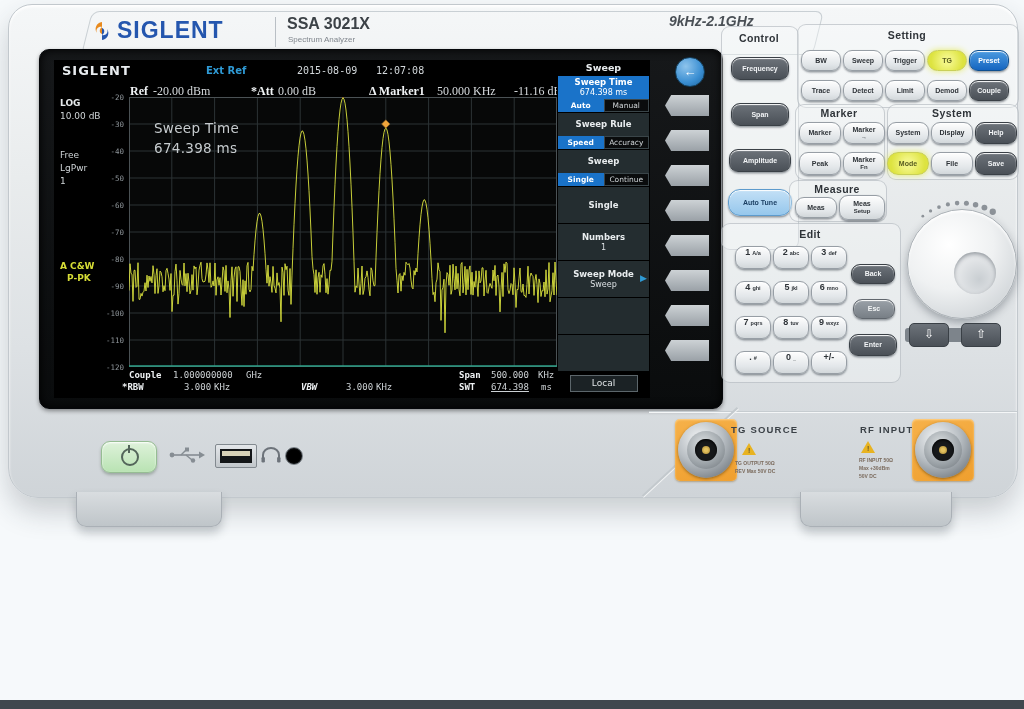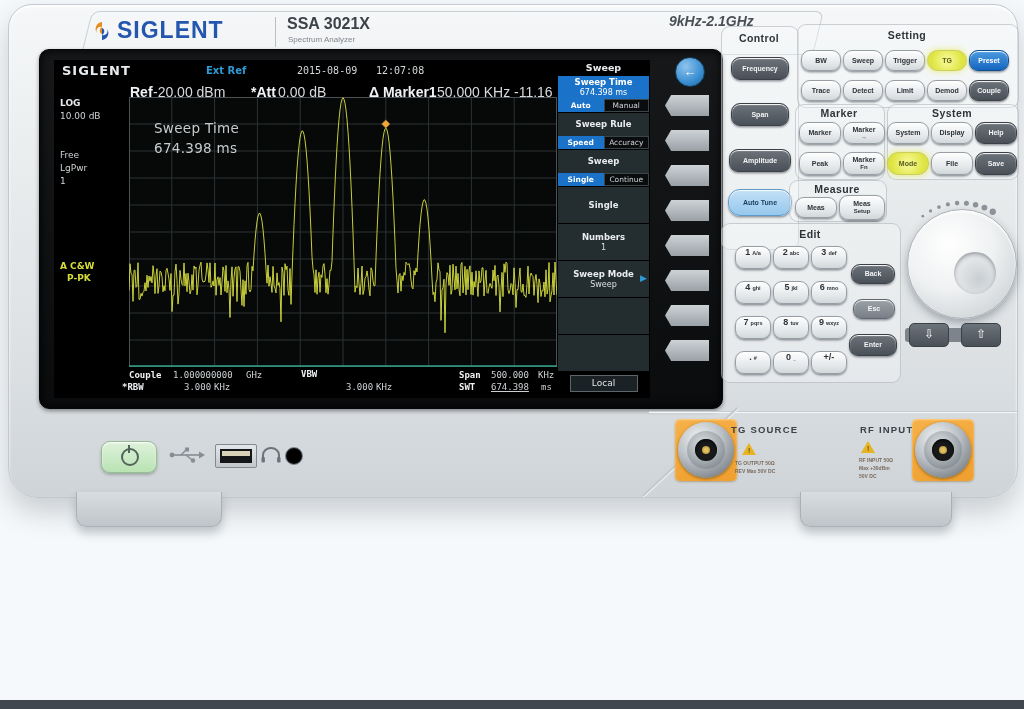--- a/index.html
+++ b/index.html
@@ -26,21 +26,21 @@
     border-radius:8px;transform:skewX(-14deg);transform-origin:bottom left;pointer-events:none;}
 
   
   .bezel{position:absolute;left:30px;top:44px;width:682px;height:358px;background:linear-gradient(180deg,#16181a,#0a0c0d);
     border-radius:10px;border:1px solid #05070a;box-shadow:inset 0 0 10px #000, 0 2px 4px rgba(0,0,0,.4);}
   .lcd{position:absolute;left:45px;top:55px;width:596px;height:338px;background:#000;font-family:"DejaVu Sans", sans-serif;}
   .lcd-brand{position:absolute;left:8px;top:3px;font-size:13px;font-weight:bold;color:#e8ecef;letter-spacing:1px;}
   .lcd-extref{position:absolute;left:152px;top:5px;font-size:10px;font-weight:bold;color:#2f9bd6;}
   .lcd-date{position:absolute;left:243px;top:5px;font-size:10px;color:#d3d8db;font-family:"DejaVu Sans Mono",monospace;}
   .lcd-time{position:absolute;left:322px;top:5px;font-size:10px;color:#d3d8db;font-family:"DejaVu Sans Mono",monospace;}
-  .inforow span{position:absolute;font-size:14px;color:#d7dbde;font-family:Liberation Sans, sans-serif;white-space:nowrap;}
+  .inforow span{position:absolute;font-size:12px;color:#d7dbde;font-family:Liberation Serif, serif;white-space:nowrap;}
   .inforow .b{font-weight:bold;color:#f0f3f5;}
   .plot{position:absolute;left:75px;top:37px;width:428px;height:270px;}
   .ylabels{position:absolute;left:46px;top:37px;width:26px;height:270px;}
   .ytick{position:absolute;right:2px;font-size:7.5px;color:#8e959a;font-family:"DejaVu Sans Mono",monospace;}
   .lbl{position:absolute;font-size:9px;color:#cfd4d7;white-space:nowrap;}
   .lbl.bold{font-weight:bold;color:#e6eaec;}
   .lbl.yel{color:#d6dc36;font-weight:bold;}
   .annot{position:absolute;font-size:13.5px;color:#c6cbce;letter-spacing:.3px;}
   .footrow span{position:absolute;font-size:9px;color:#ccd1d4;font-family:"DejaVu Sans Mono",monospace;white-space:nowrap;}
   .footrow .b{font-weight:bold;color:#eef1f3;}
@@ -159,20 +159,33 @@
       </div>
 
       <div class="lbl bold" style="left:6px;top:38px;">LOG</div>
       <div class="lbl" style="left:6px;top:51px;">10.00 dB</div>
       <div class="lbl" style="left:6px;top:90px;">Free</div>
       <div class="lbl" style="left:6px;top:103px;">LgPwr</div>
       <div class="lbl" style="left:6px;top:116px;">1</div>
       <div class="lbl yel" style="left:6px;top:201px;text-align:right;">A C&amp;W</div>
       <div class="lbl yel" style="left:13px;top:213px;">P-PK</div>
 
+      <div class="ylabels" id="ylabels">
+          <div class="ytick" style="top: -4px;">-20</div>
+          <div class="ytick" style="top: 23px;">-30</div>
+          <div class="ytick" style="top: 50px;">-40</div>
+          <div class="ytick" style="top: 77px;">-50</div>
+          <div class="ytick" style="top: 104px;">-60</div>
+          <div class="ytick" style="top: 131px;">-70</div>
+          <div class="ytick" style="top: 158px;">-80</div>
+          <div class="ytick" style="top: 185px;">-90</div>
+          <div class="ytick" style="top: 212px;">-100</div>
+          <div class="ytick" style="top: 239px;">-110</div>
+          <div class="ytick" style="top: 266px;">-120</div>
+        </div>
 
       <div class="plot">
         <svg id="plot-svg" width="428" height="270" viewBox="0 0 428 270">
             <rect x="0" y="0" width="428" height="270" fill="#070808"></rect>
             <line x1="42.8" y1="0" x2="42.8" y2="270" stroke="#2c3335" stroke-width="1"></line>
             <line x1="0" y1="27" x2="428" y2="27" stroke="#2c3335" stroke-width="1"></line>
             <line x1="85.6" y1="0" x2="85.6" y2="270" stroke="#2c3335" stroke-width="1"></line>
             <line x1="0" y1="54" x2="428" y2="54" stroke="#2c3335" stroke-width="1"></line>
             <line x1="128.4" y1="0" x2="128.4" y2="270" stroke="#2c3335" stroke-width="1"></line>
             <line x1="0" y1="81" x2="428" y2="81" stroke="#2c3335" stroke-width="1"></line>
@@ -201,21 +214,21 @@
       <div class="footrow">
         <span class="b" style="left:75px;top:310px;">Couple</span>
         <span style="left:119px;top:310px;">1.000000000</span>
         <span style="left:192px;top:310px;">GHz</span>
         <span class="b" style="left:405px;top:310px;">Span</span>
         <span style="left:437px;top:310px;">500.000</span>
         <span style="left:484px;top:310px;">KHz</span>
         <span class="b" style="left:68px;top:322px;">*RBW</span>
         <span style="left:130px;top:322px;">3.000</span>
         <span style="left:160px;top:322px;">KHz</span>
-        <span class="b" style="left:247px;top:309px;">VBW</span>
+        <span class="b" style="left:247px;top:322px;font-style:italic;">VBW</span>
         <span style="left:292px;top:322px;">3.000</span>
         <span style="left:322px;top:322px;">KHz</span>
         <span class="b" style="left:405px;top:322px;">SWT</span>
         <span style="left:437px;top:322px;text-decoration:underline;">674.398</span>
         <span style="left:487px;top:322px;">ms</span>
       </div>
 
       <div class="menu">
         <div class="menu-title">Sweep</div>
         <div class="mi">

